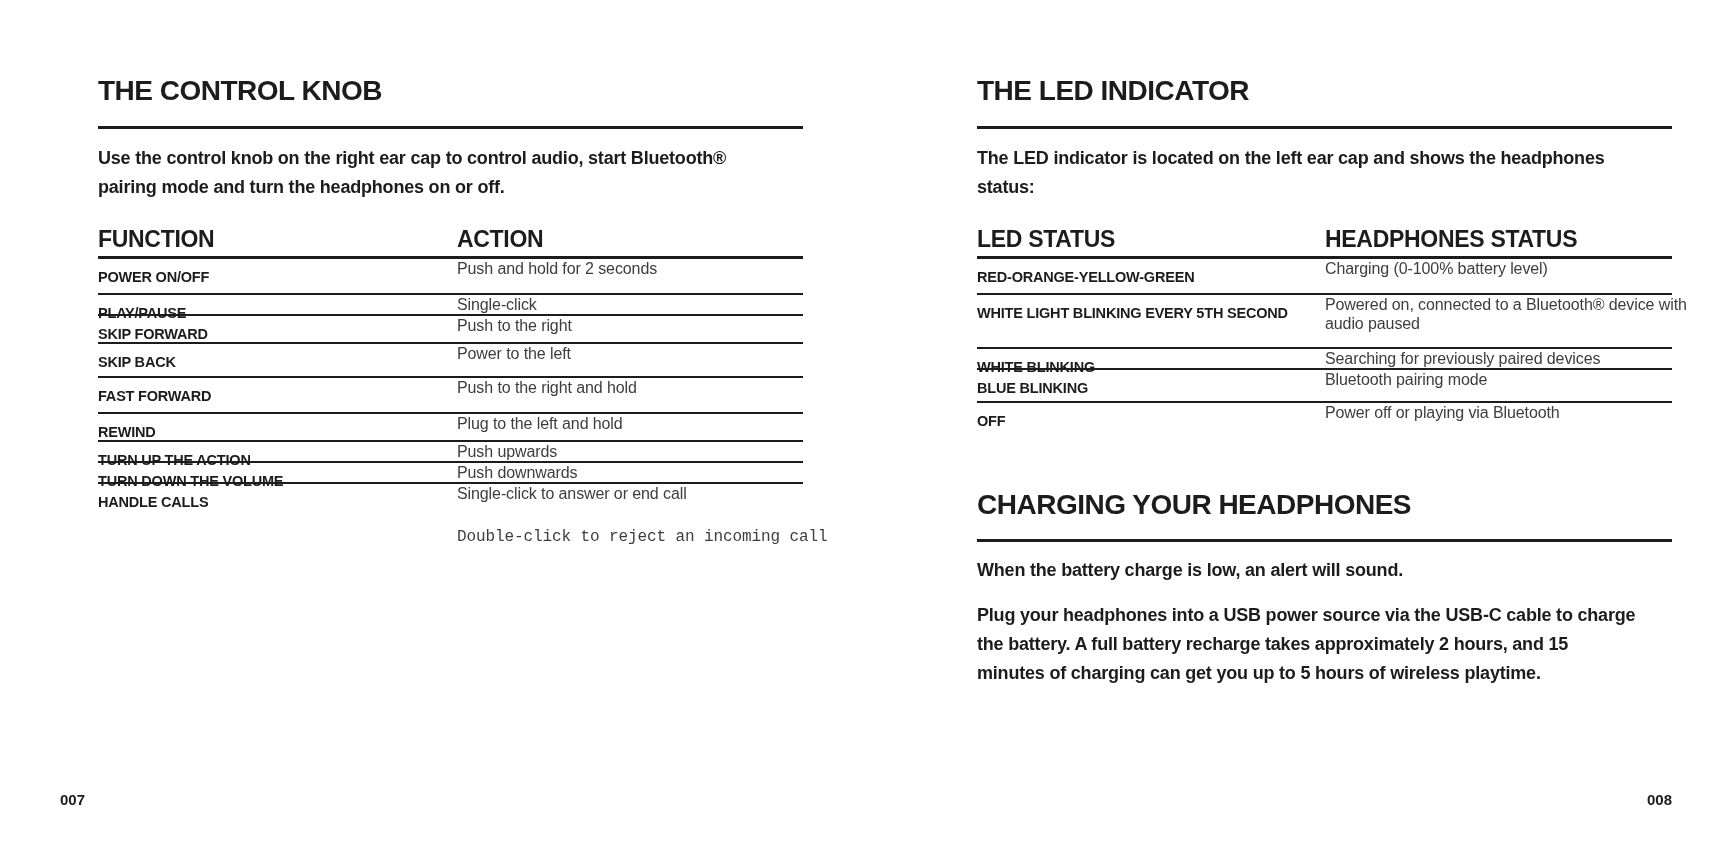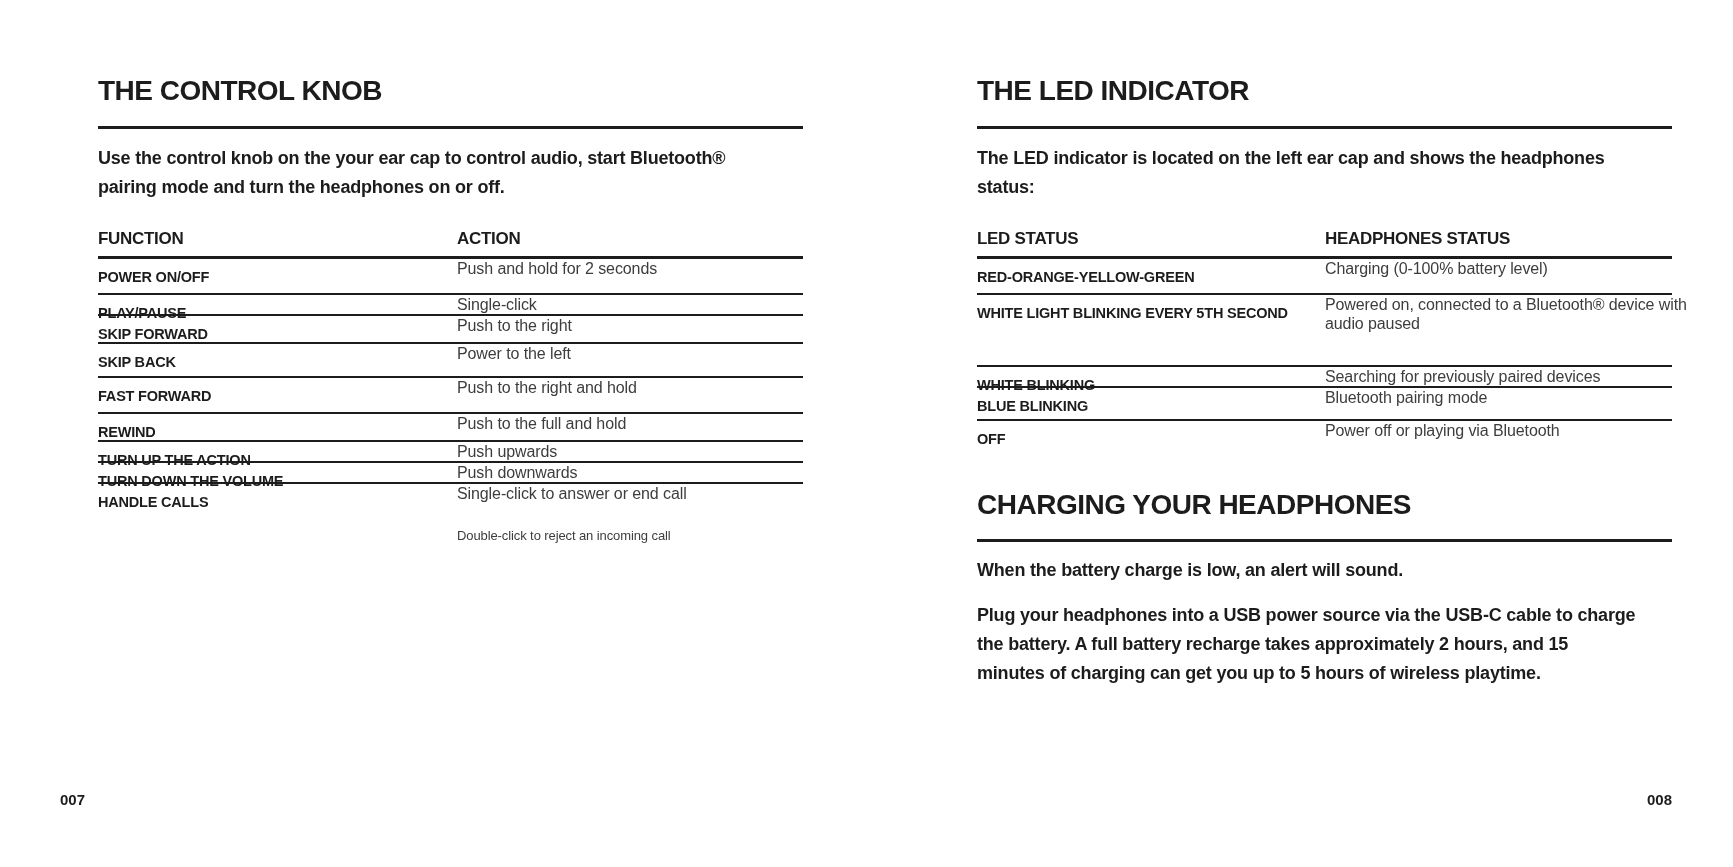--- a/index.html
+++ b/index.html
@@ -26,63 +26,63 @@
     letter-spacing:-0.5px;white-space:pre;color:var(--ink);
   }
   .rule{position:absolute;left:0;right:0;background:var(--ink);}
   .rule.thick{height:3px;}
   .intro,.para{
     position:absolute;left:0;
     font-size:18px;font-weight:700;line-height:29px;
     letter-spacing:-0.2px;white-space:pre;color:var(--ink);
   }
   .tbl-head{
-    position:absolute;font-size:17px;font-weight:700;
+    position:absolute;font-size:23px;font-weight:700;
     line-height:20px;letter-spacing:-0.3px;white-space:pre;color:var(--ink);
   }
   .tbl{position:absolute;left:0;right:0;}
   .trow{position:relative;border-bottom:2px solid var(--ink);}
   .trow.last{border-bottom:none;}
   .cell-l{
     position:absolute;left:0;top:10px;
     font-size:14.5px;font-weight:700;letter-spacing:-0.2px;
     white-space:pre;color:var(--ink);
   }
   .cell-r{
     position:absolute;top:0;
     font-size:16px;font-weight:400;letter-spacing:-0.1px;
     line-height:19px;white-space:pre;color:var(--ink2);
   }
   .page-left .cell-r{left:359px;}
   .page-right .cell-r{left:348px;}
   .cell-r2{
     position:absolute;left:359px;top:44px;
-    font-size:13px;font-weight:400;letter-spacing:-0.1px;
-    white-space:pre;color:var(--ink2);
+    font-size:16px;font-weight:400;letter-spacing:-0.1px;
+    white-space:pre;color:var(--ink2);font-family:Liberation Mono, monospace;
   }
   .h36{height:36px}.h35{height:21px}.h34{height:34px}
-  .h33{height:33px}.h32{height:28px}.h54{height:72px}
+  .h33{height:33px}.h32{height:28px}.h54{height:54px}
   .h90{height:90px}.h60{height:60px}
   .page-num{
     position:absolute;top:791px;
     font-size:15px;font-weight:700;line-height:18px;color:var(--ink);
   }
   #pn-left{left:60px;}
   #pn-right{right:61px;}
 </style>
 </head>
 <body>
 
 <div class="spread">
 
   <section class="page page-left">
     <h1 class="sec-title" style="top:76px">THE CONTROL KNOB</h1>
     <div class="rule thick" style="top:126px"></div>
 
-    <p class="intro" style="top:144px">Use the control knob on the your ear cap to control audio, start Bluetooth®
+    <p class="intro" style="top:144px">Use the control knob on the right ear cap to control audio, start Bluetooth®
 pairing mode and turn the headphones on or off.</p>
 
     <div class="tbl-head" style="left:0;top:229px">FUNCTION</div>
     <div class="tbl-head" style="left:359px;top:229px">ACTION</div>
     <div class="rule thick" style="top:256px"></div>
 
     <div class="tbl" style="top:259px">
       <div class="trow h36">
         <span class="cell-l">POWER ON/OFF</span>
         <span class="cell-r">Push and hold for 2 seconds</span>
@@ -98,21 +98,21 @@
       <div class="trow h34">
         <span class="cell-l">SKIP BACK</span>
         <span class="cell-r">Power to the left</span>
       </div>
       <div class="trow h36">
         <span class="cell-l">FAST FORWARD</span>
         <span class="cell-r">Push to the right and hold</span>
       </div>
       <div class="trow h32">
         <span class="cell-l">REWIND</span>
-        <span class="cell-r">Push to the full and hold</span>
+        <span class="cell-r">Plug to the left and hold</span>
       </div>
       <div class="trow h35">
         <span class="cell-l">TURN UP THE ACTION</span>
         <span class="cell-r">Push upwards</span>
       </div>
       <div class="trow h35">
         <span class="cell-l">TURN DOWN THE VOLUME</span>
         <span class="cell-r">Push downwards</span>
       </div>
       <div class="trow last h90">

